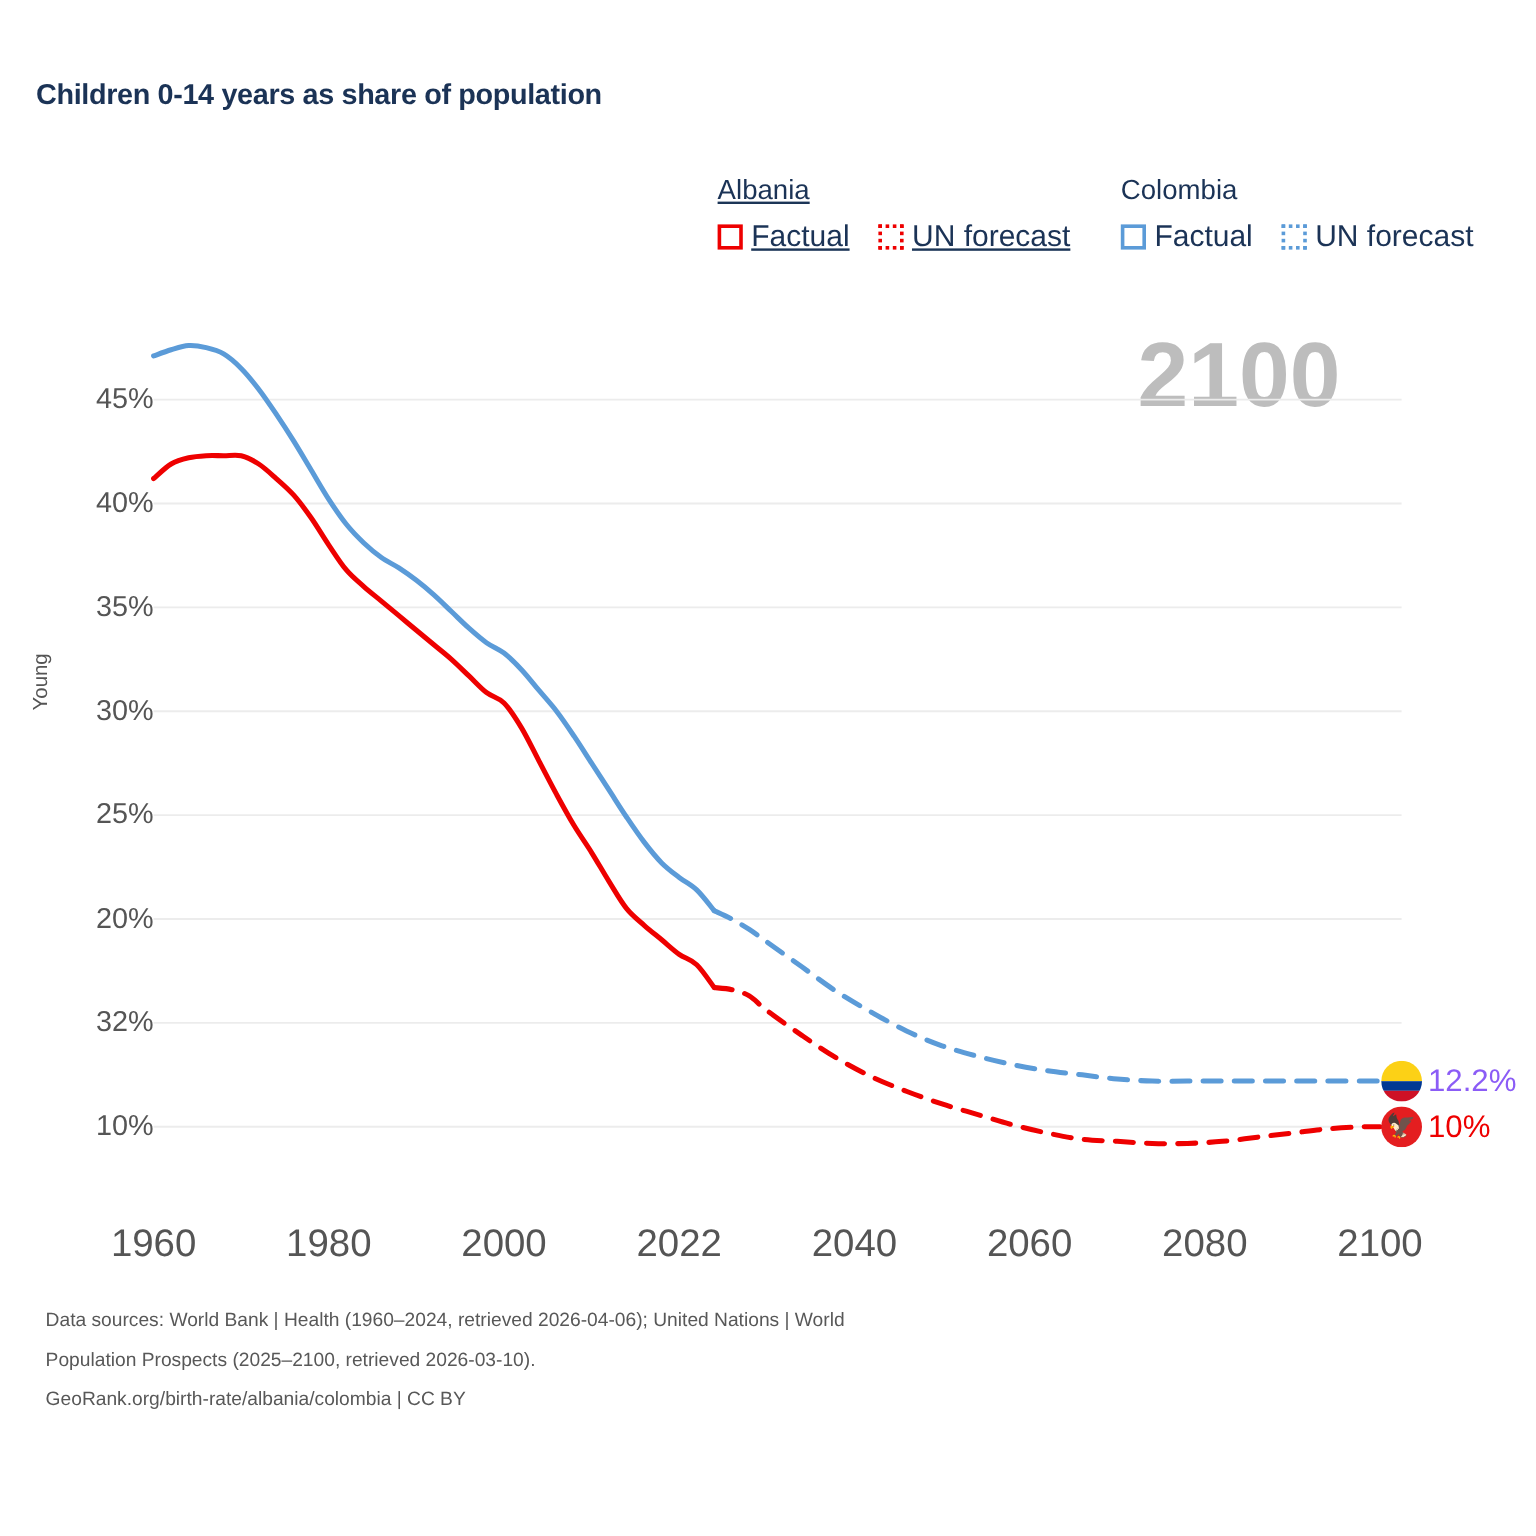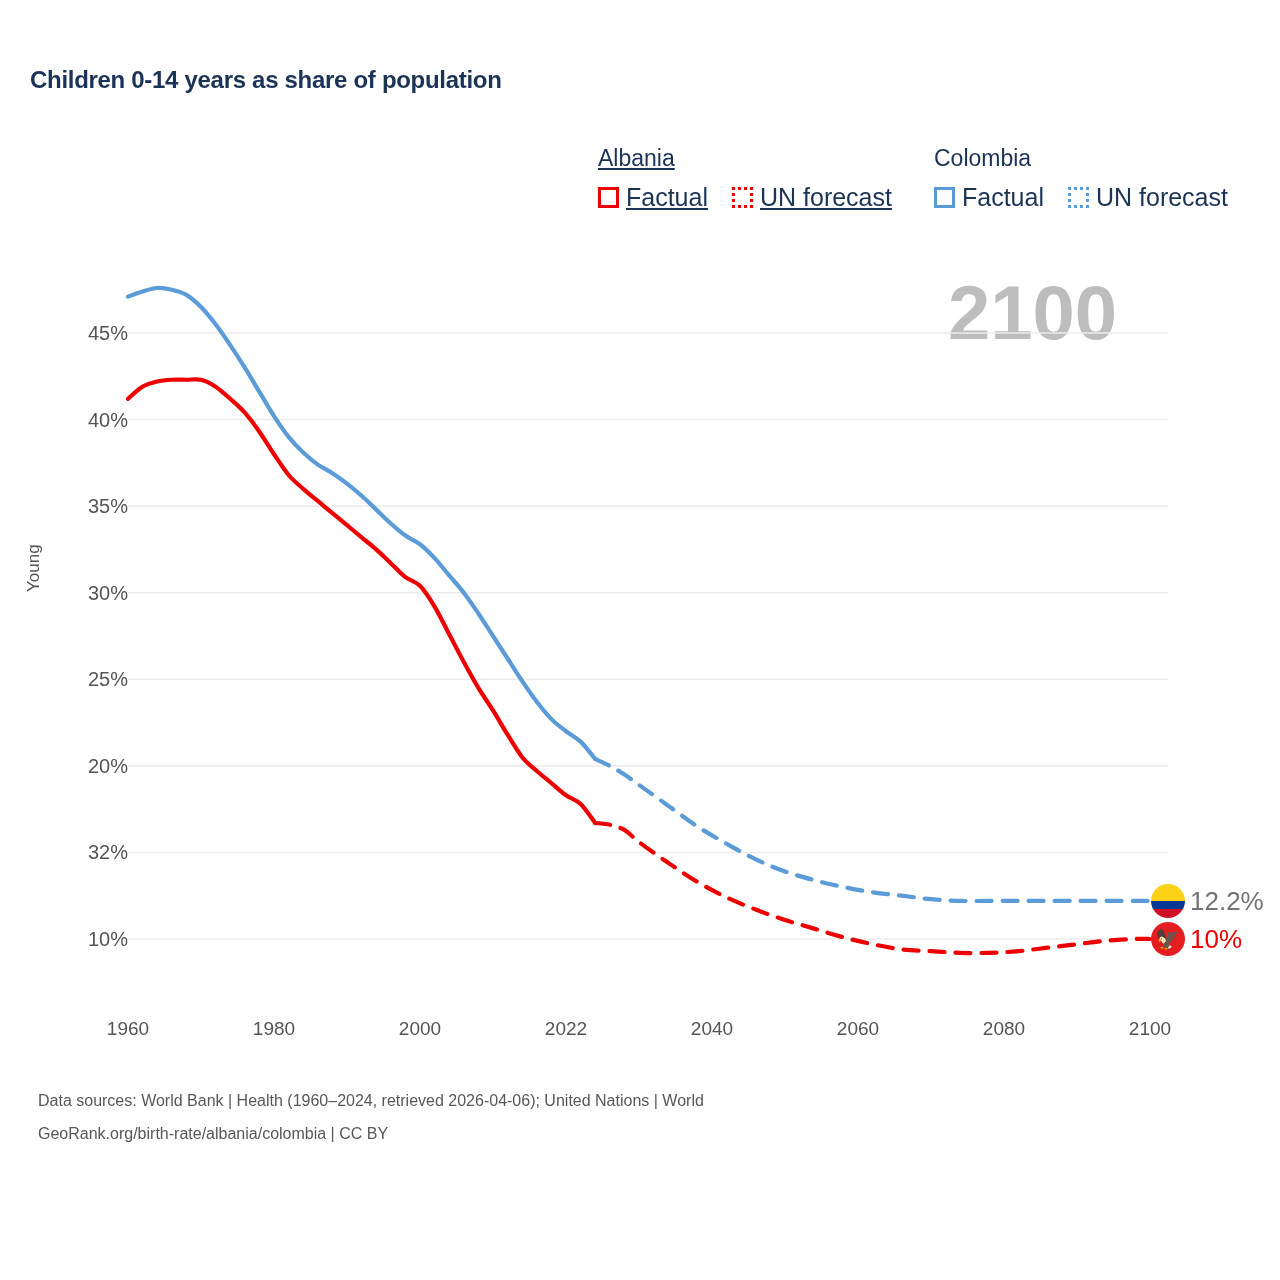--- a/index.html
+++ b/index.html
@@ -105,34 +105,34 @@
     transform: rotate(-90deg);
     transform-origin: 10px 10px;
     text-align: left;
     white-space: nowrap;
   }
   .ytick {
     position: absolute;
     right: 0;
     width: 60px;
     text-align: right;
-    font-size: 20px;
+    font-size: 24px;
     color: #555555;
     transform: translateY(-50%);
   }
   .ytick-holder {
     position: absolute;
     left: 68px;
     top: 0;
     width: 60px;
     height: 1060px;
   }
   .xtick {
     position: absolute;
-    font-size: 19px;
+    font-size: 32px;
     color: #555555;
     transform: translateX(-50%);
     white-space: nowrap;
   }
   .xtick-holder {
     position: absolute;
     left: 0;
     top: 1018px;
     width: 1280px;
     height: 40px;
@@ -144,21 +144,21 @@
     top: 0;
   }
 
   
   .end-label {
     position: absolute;
     font-size: 26px;
     white-space: nowrap;
     transform: translateY(-50%);
   }
-  .end-label.blue { color: #737373; }
+  .end-label.blue { color: #8b5cf6; }
   .end-label.red  { color: #EE0000; }
 
   .flag-badge {
     position: absolute;
     width: 34px;
     height: 34px;
     border-radius: 50%;
     overflow: hidden;
     transform: translate(-50%, -50%);
   }
@@ -273,14 +273,15 @@
   <div class="flag-badge" id="flag-albania" style="left: 1168px; top: 939px;">
     <span class="flag-al-bg"></span>
       <span class="flag-al-eagle">🦅</span>
   </div>
   <div class="end-label red" id="endlabel-albania" style="left: 1190px; top: 939px;">10%</div>
 
 </div>
 
 <div class="footer">
   <div>Data sources: World Bank | Health (1960–2024, retrieved 2026-04-06); United Nations | World</div>
+  <div>Population Prospects (2025–2100, retrieved 2026-03-10).</div>
   <div>GeoRank.org/birth-rate/albania/colombia | CC BY</div>
 </div>
 
 </body></html>

